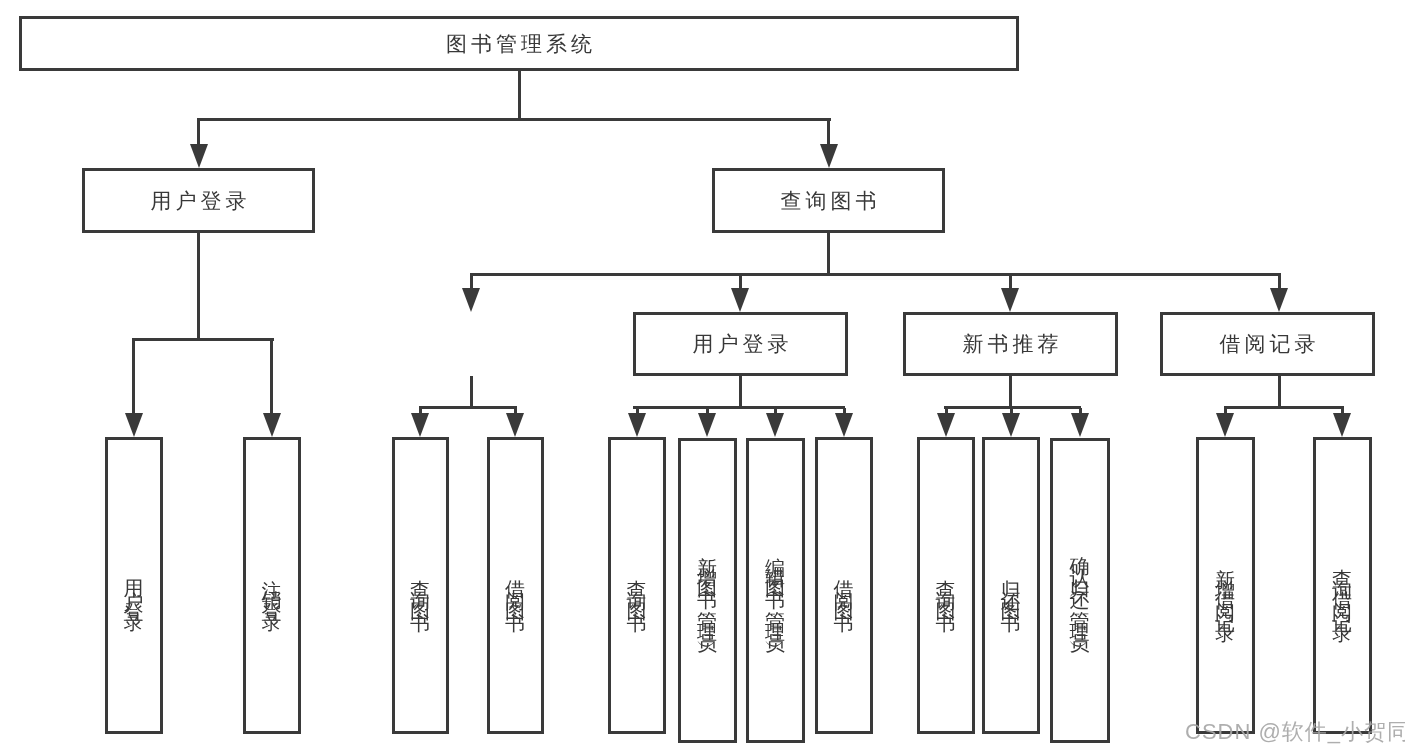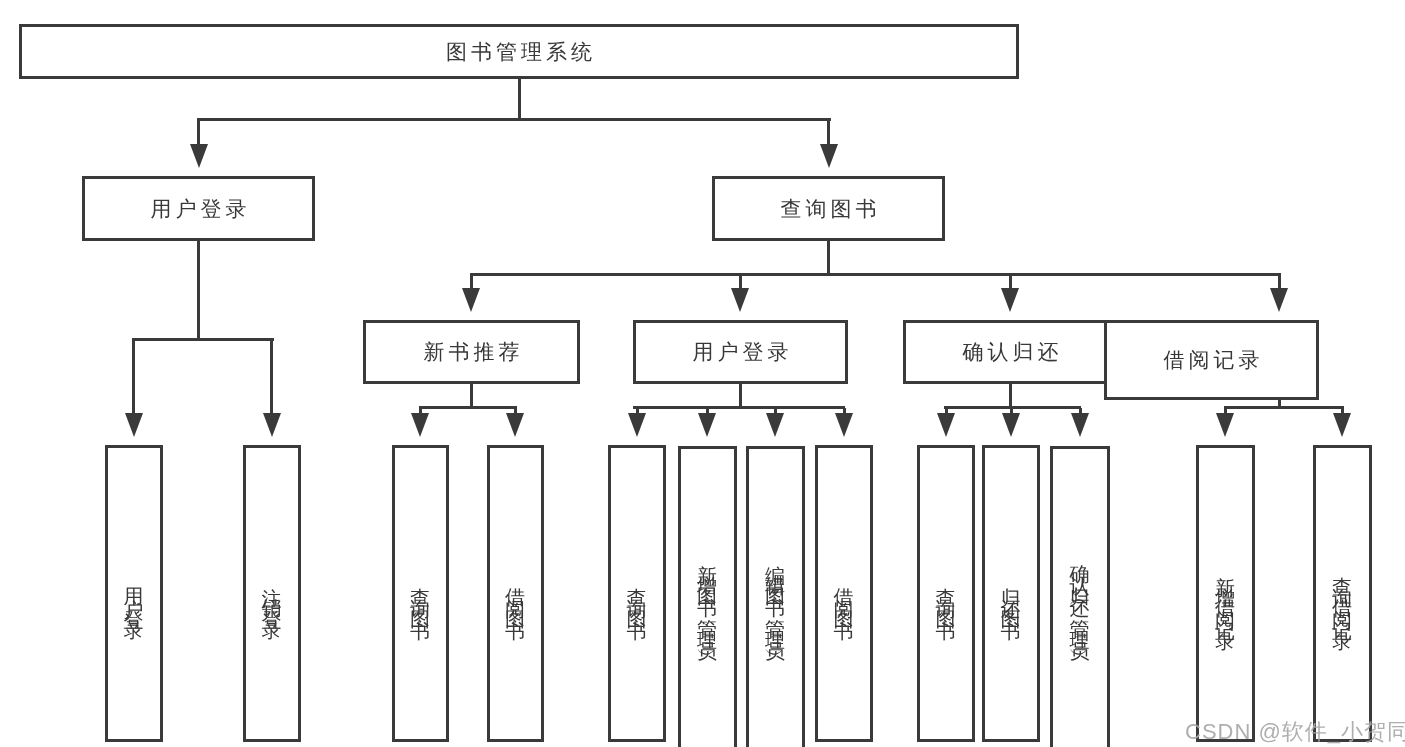--- a/index.html
+++ b/index.html
@@ -19,21 +19,20 @@
     width:1405px;height:747px;
     background:var(--color-background);
     overflow:hidden;
   }
   .box{
     position:absolute;
     border:3px solid var(--color-line);
     background:var(--color-box_fill);
     display:flex;align-items:center;justify-content:center;
     color:var(--color-text);
-    margin-top:8px;
   }
   .h{
     font-size:21px;
     letter-spacing:4px;
     text-indent:4px;
     white-space:nowrap;
   }
   .leaf .v{
     writing-mode:vertical-rl;
     text-orientation:mixed;
@@ -129,30 +128,27 @@
     <span>图书管理系统</span>
   </div>
 
   <div class="box h" style="left:82px;top:168px;width:233px;height:65px">
     <span>用户登录</span>
   </div>
   <div class="box h" style="left:712px;top:168px;width:233px;height:65px">
     <span>查询图书</span>
   </div>
 
-  <div class="box h" style="left:363px;top:312px;width:217px;height:64px">
-    <span>新书推荐</span>
-  </div>
   <div class="box h" style="left:633px;top:312px;width:215px;height:64px">
     <span>用户登录</span>
   </div>
   <div class="box h" style="left:903px;top:312px;width:215px;height:64px">
-    <span>确认归还</span>
+    <span>新书推荐</span>
   </div>
-  <div class="box h" style="left:1104px;top:312px;width:215px;height:80px">
+  <div class="box h" style="left:1160px;top:312px;width:215px;height:64px">
     <span>借阅记录</span>
   </div>
 
   <div class="box leaf" style="left:105px;top:437px;width:58px;height:297px">
     <span class="v">用户登录</span>
   </div>
   <div class="box leaf" style="left:243px;top:437px;width:58px;height:297px">
     <span class="v">注销登录</span>
   </div>
 

